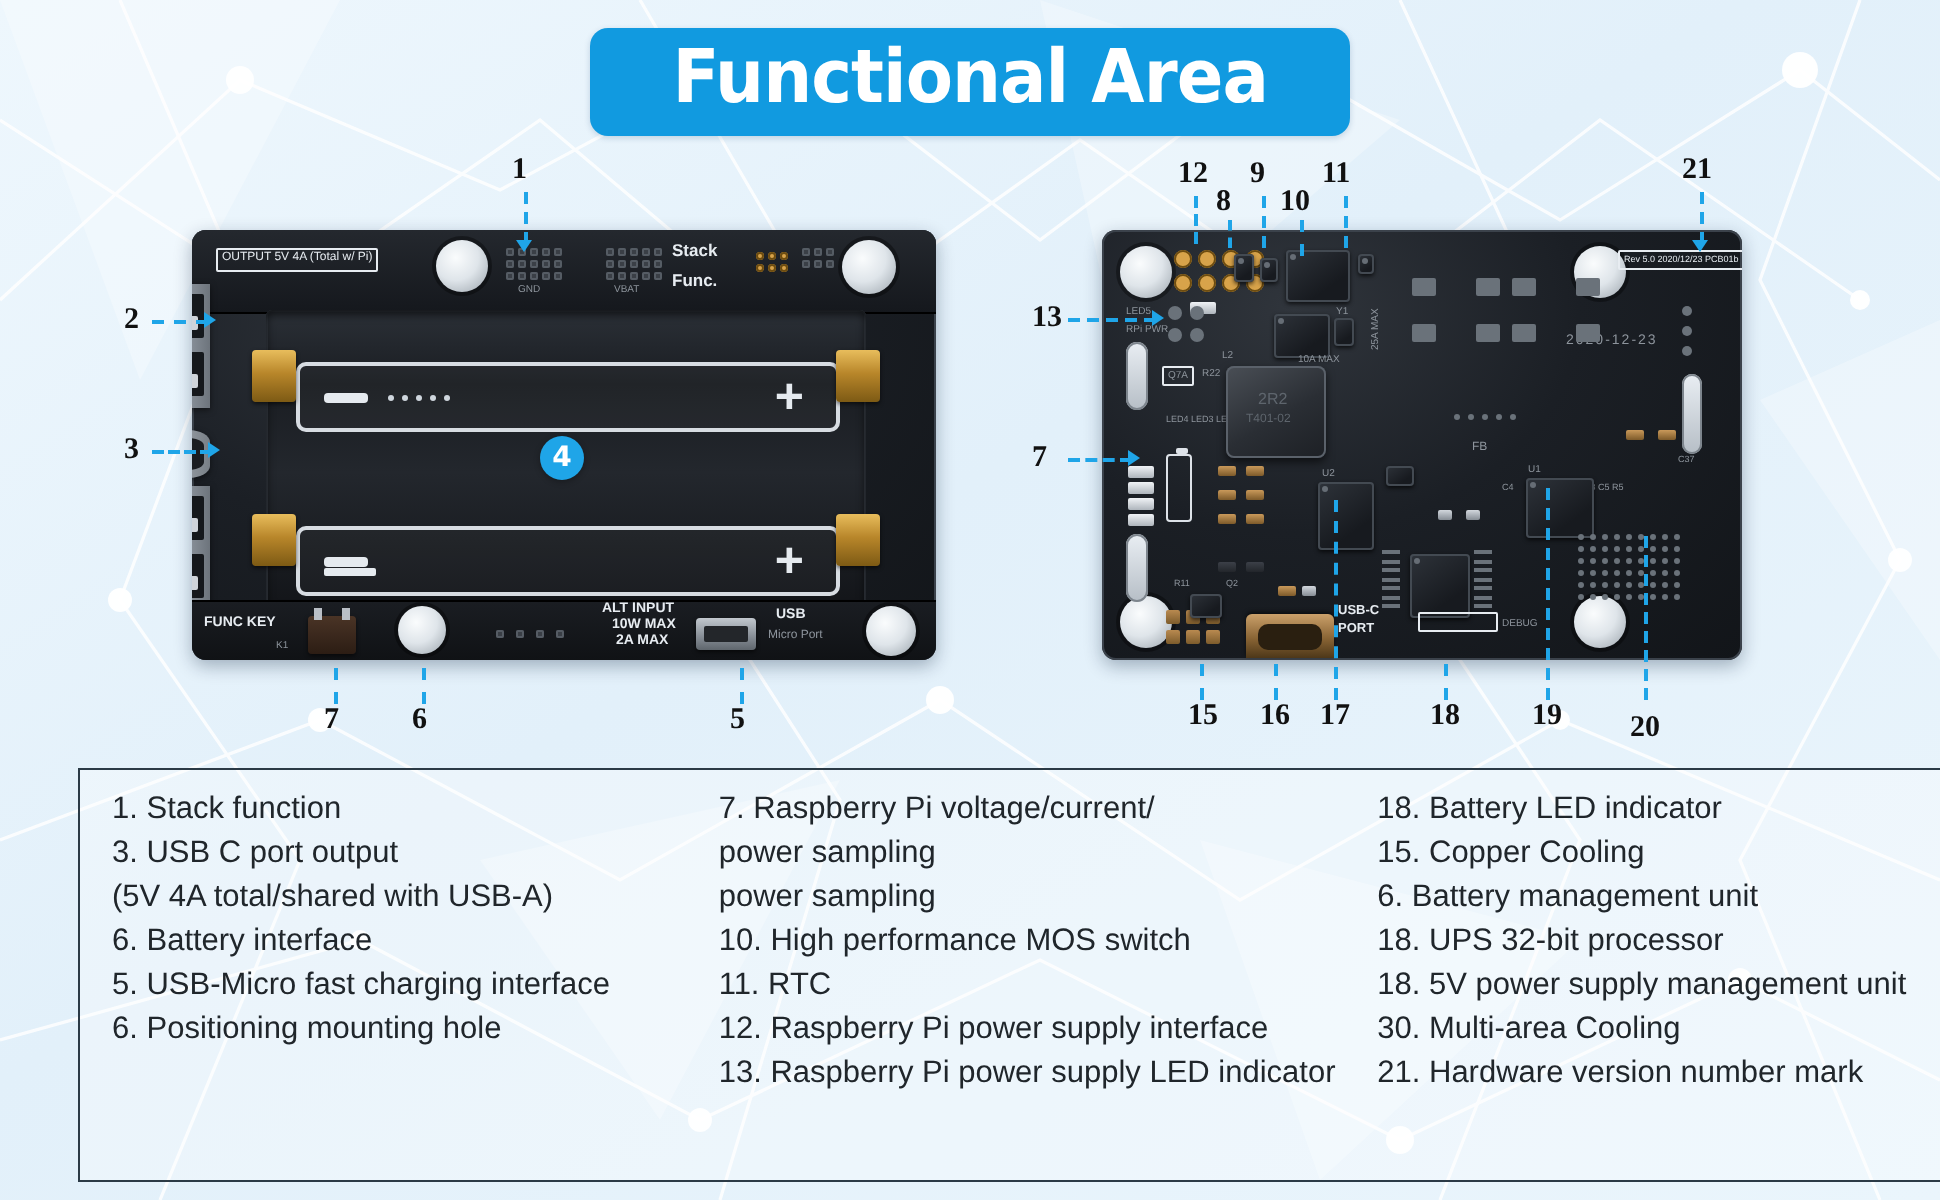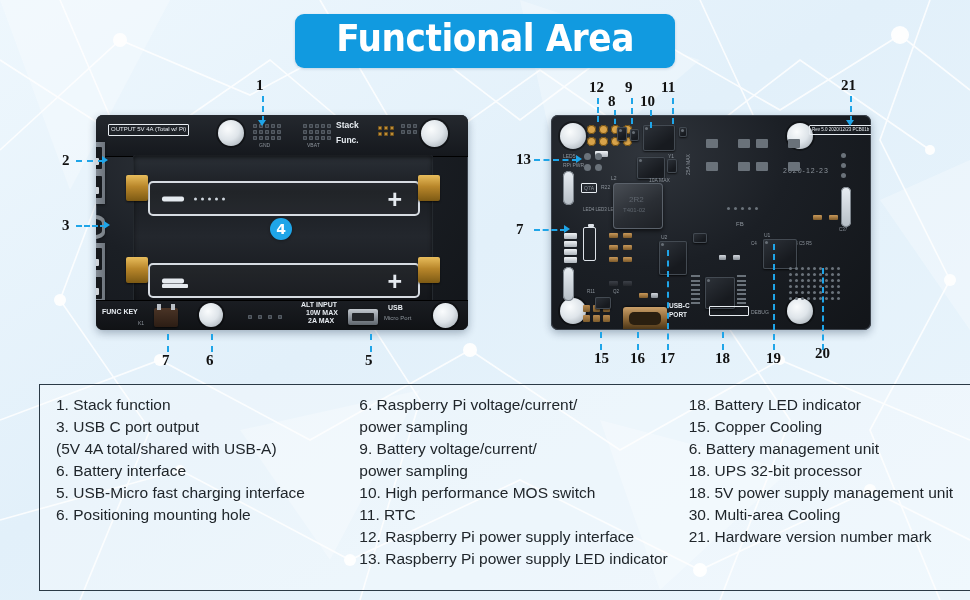--- a/index.html
+++ b/index.html
@@ -733,40 +733,39 @@
   <div class="cline-v" style="left:667px; top:250px; height:100px;"></div>
   <div class="cnum" style="left:660px; top:351px;">17</div>
 
   <div class="cline-v" style="left:722px; top:332px; height:18px;"></div>
   <div class="cnum" style="left:715px; top:351px;">18</div>
 
   <div class="cline-v" style="left:773px; top:244px; height:106px;"></div>
   <div class="cnum" style="left:766px; top:351px;">19</div>
 
   <div class="cline-v" style="left:822px; top:268px; height:82px;"></div>
-  <div class="cnum" style="left:815px; top:346px;">20</div>
+  <div class="cnum" style="left:815px; top:357px;">20</div>
 
   <div class="cnum" style="left:841px; top:78px;">21</div>
   <div class="cline-v" style="left:850px; top:96px; height:26px;"></div>
   <div class="arrow-d" style="left:846px; top:120px;"></div>
 </div>
 
 <div class="legend">
   <div class="legend-col c1">
     <p>1. Stack function</p>
     <p>3. USB C port output</p>
     <p>(5V 4A total/shared with USB-A)</p>
     <p>6. Battery interface</p>
     <p>5. USB-Micro fast charging interface</p>
     <p>6. Positioning mounting hole</p>
   </div>
   <div class="legend-col c2">
-    <p>6. Raspberry Pi voltage/current/</p>
+    <p>7. Raspberry Pi voltage/current/</p>
     <p>power sampling</p>
-    <p>9. Battery voltage/current/</p>
     <p>power sampling</p>
     <p>10. High performance MOS switch</p>
     <p>11. RTC</p>
     <p>12. Raspberry Pi power supply interface</p>
     <p>13. Raspberry Pi power supply LED indicator</p>
   </div>
   <div class="legend-col c3">
     <p>18. Battery LED indicator</p>
     <p>15. Copper Cooling</p>
     <p>6. Battery management unit</p>

